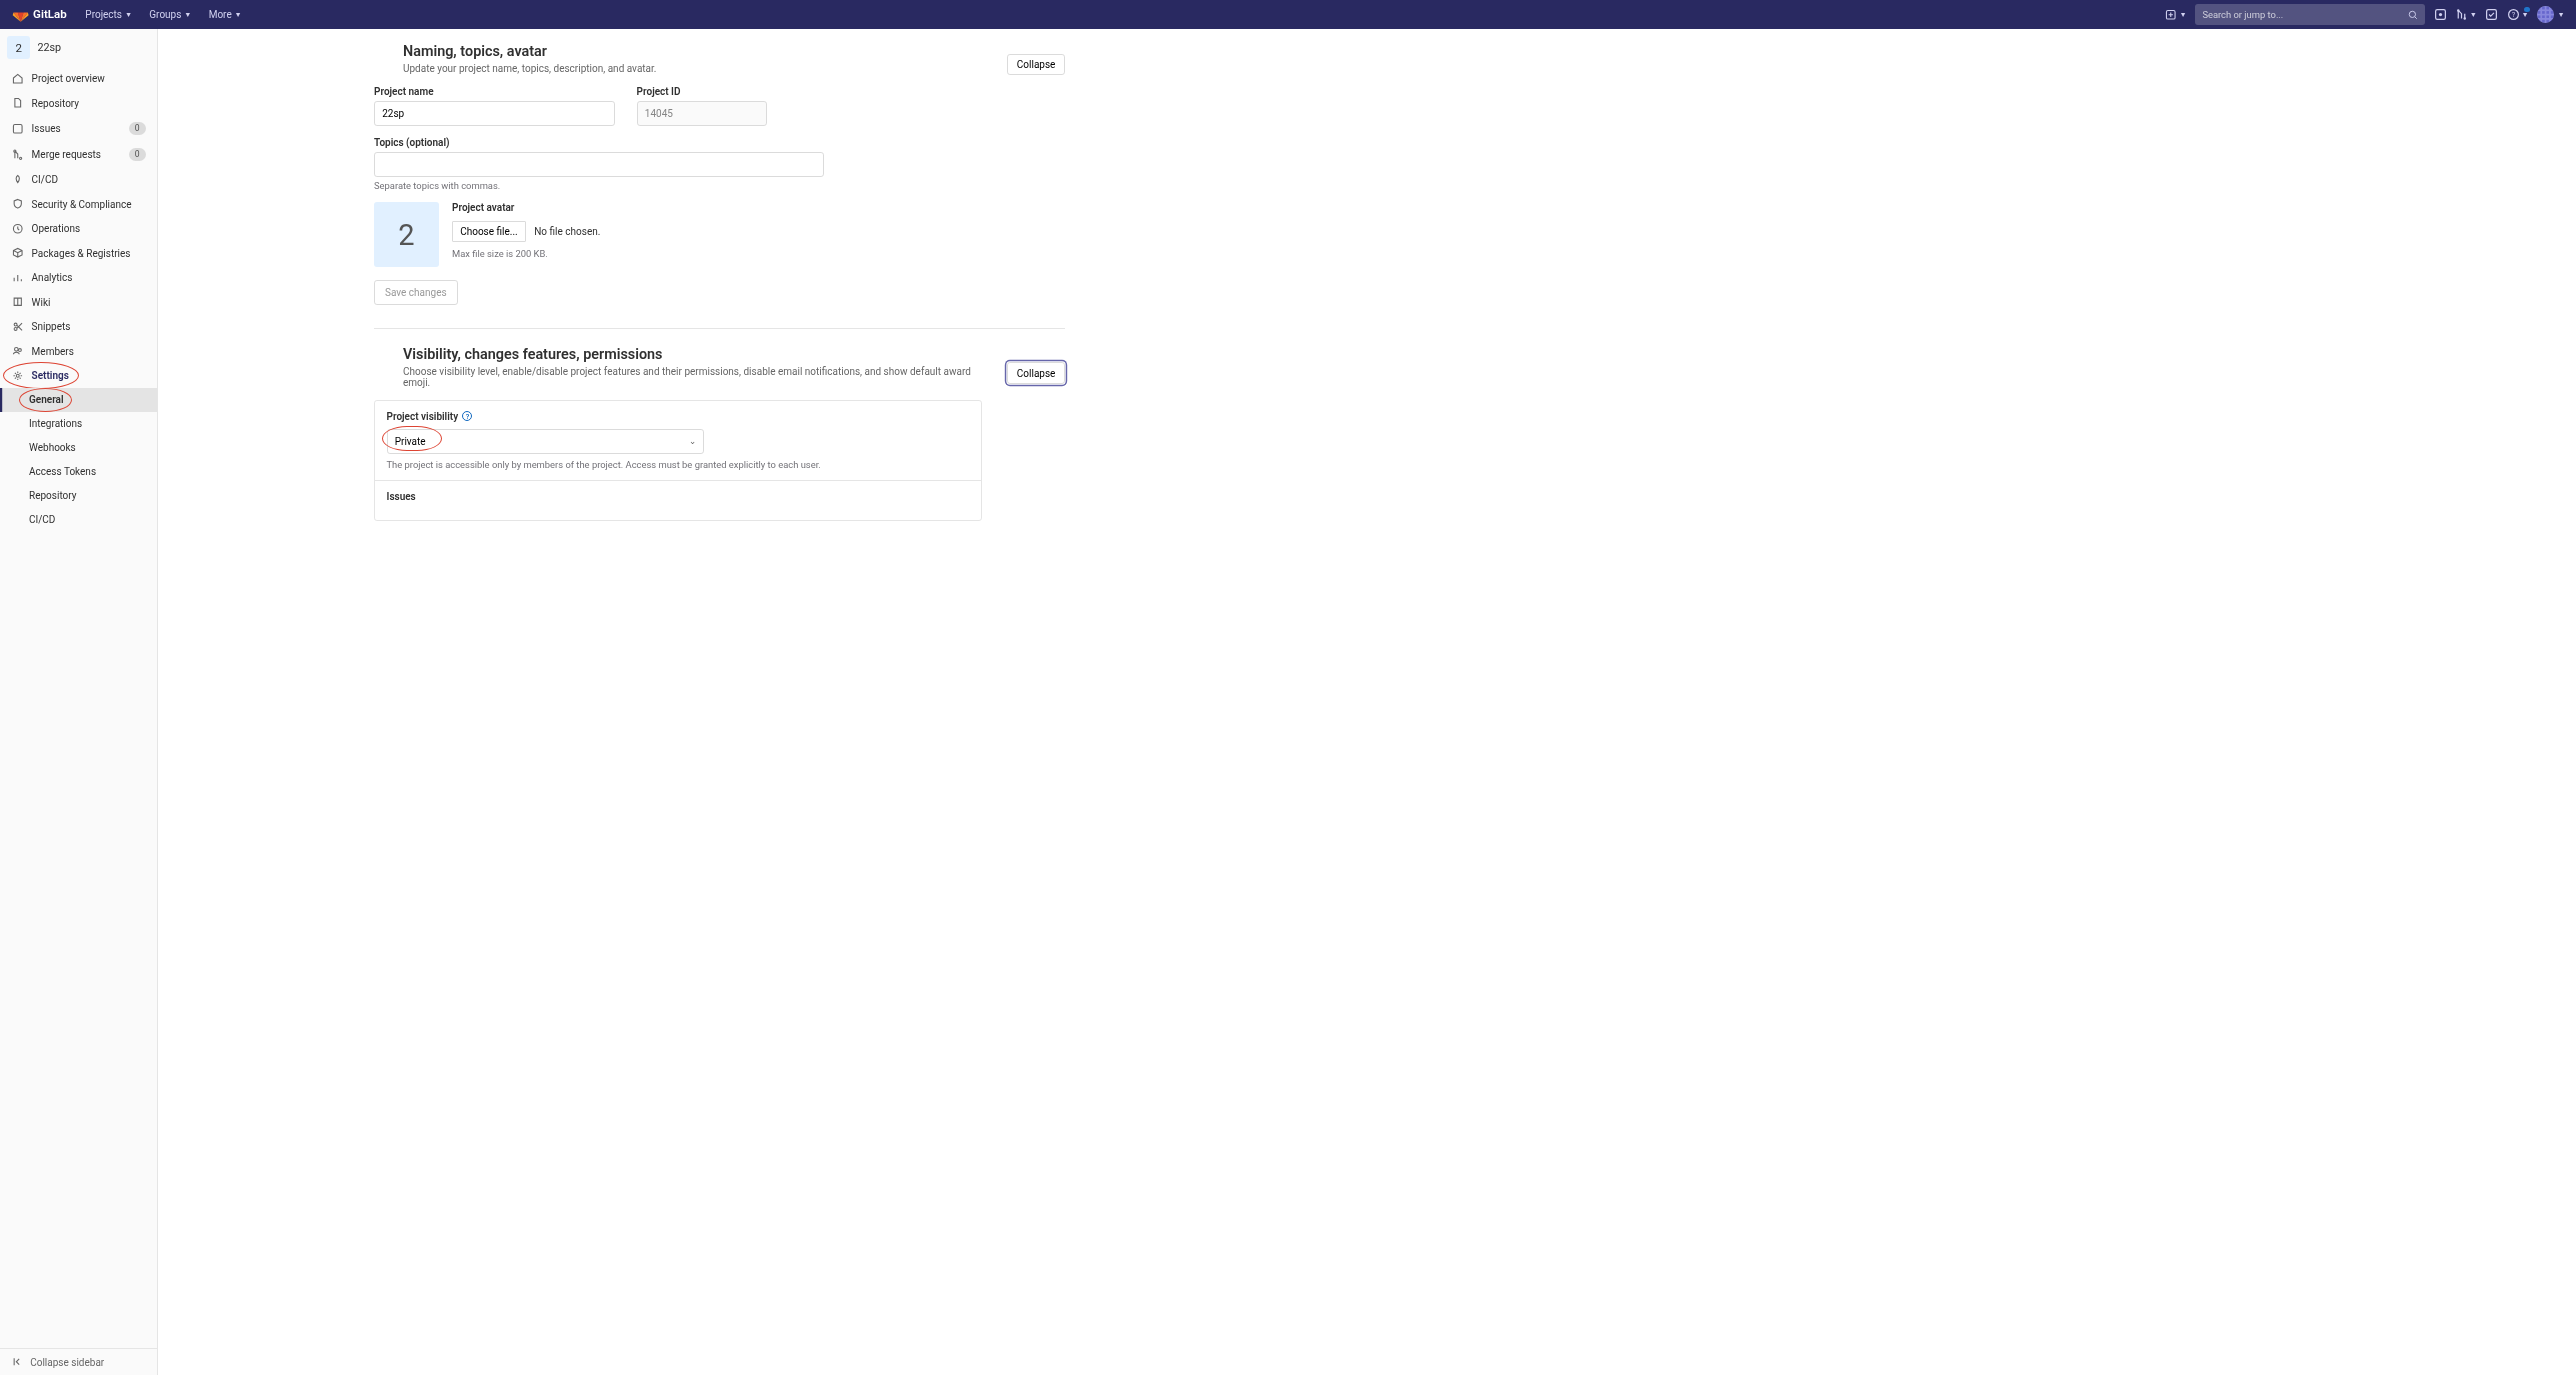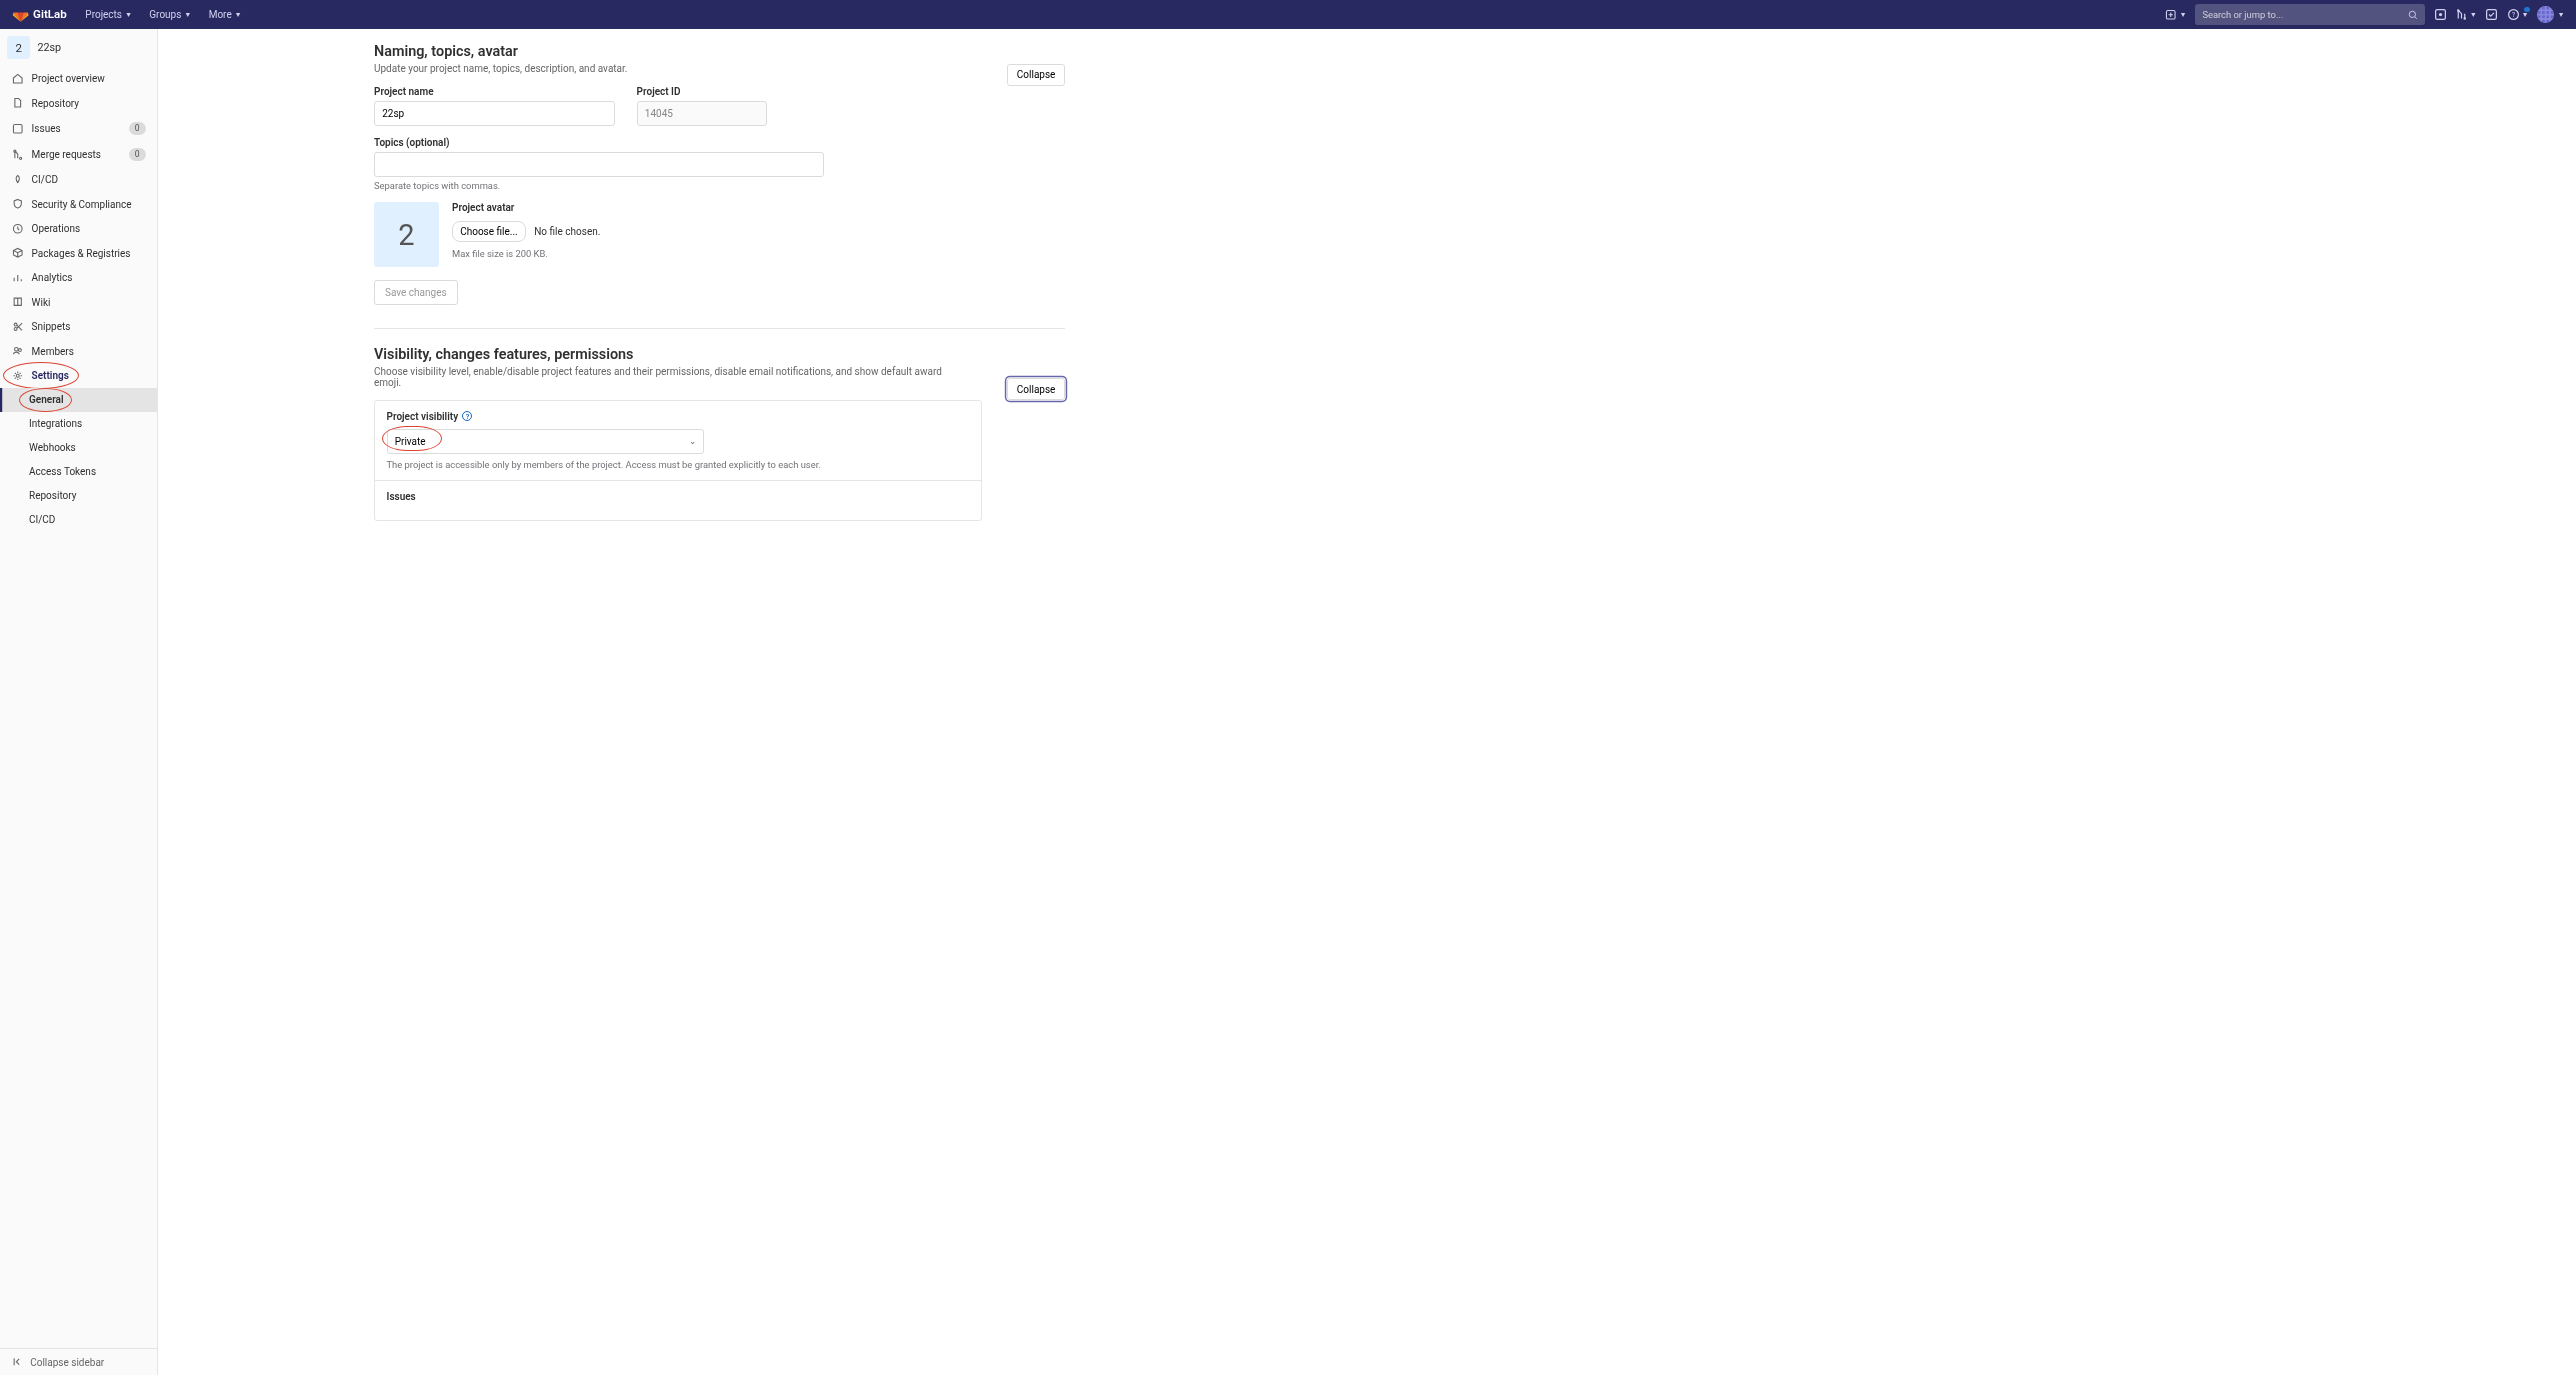--- a/index.html
+++ b/index.html
@@ -38,41 +38,41 @@
 .side-sub { padding-left: 29px !important; font-size:10px; }
 .circled { position:relative; }
 .circled::after { content:''; position:absolute; border:1.4px solid #d43; border-radius:50%; left:2.9px; right:calc(100% - 79px); top:-1.4px; bottom:-1.4px; }
 .side-sub.circled::after { left:18.7px; right:calc(100% - 72px); top:0; bottom:0; }
 .collapse-sidebar { border-top:0.7px solid #e5e5e5; padding:7.2px 11.5px; display:flex; align-items:center; gap:7.2px; color:#666; cursor:pointer; }
 
 
 .main { flex:1; overflow-y:auto; padding: 14.4px 14.4px 29px 216px; }
 .settings-block { max-width: 691px; }
 .section { padding: 0 0 17.3px 0; }
-.section-head { display:flex; align-items:flex-end; }
+.section-head { display:flex; align-items:center;margin-left:29px; }
 .section-title { font-size: 14.4px; font-weight:600; margin-bottom:2.9px; }
 .section-desc { color:#666; font-size:10px; margin-bottom:11.5px; }
 .collapse-btn { margin-left:auto; background:#fff; border:0.7px solid #dbdbdb; border-radius:2.9px; padding:4.3px 8.6px; font-size:10px; cursor:pointer; }
 .collapse-btn.focused { box-shadow: 0 0 0 0.7px #fff, 0 0 0 2.2px #6666aa; }
 hr.divider { border:none; border-top:0.7px solid #e5e5e5; margin: 5.8px 0 17.3px; }
 
 .form-row { display:flex; gap:21.6px; margin-bottom:11.5px; }
 .form-group { display:flex; flex-direction:column;justify-content:center; }
 .form-label { font-weight:600; margin-bottom:4.3px; font-size:10px; }
 .text-input { border:0.7px solid #dbdbdb; border-radius:2.9px; padding:5.8px 7.2px; font-size:10px; }
 .text-input[readonly] { background:#fafafa; color:#868686; }
 .help-text { color:#737278; font-size:9.4px; margin-top:2.9px; }
 
 .wide-input { width:450px; }
 .name-input { width:241px; }
 .id-input { width:130px; }
 
 .avatar-row { display:flex; gap:13px; align-items:flex-start; margin-top:5.8px; }
 .avatar-preview { width:65px; height:65px; background:#e1f0ff; display:flex; align-items:center; justify-content:center; font-size:29px; color:#555; border-radius:2.9px; }
-.file-btn { background:#fff; border:0.7px solid #dbdbdb; border-radius:8px; padding:4.3px 7.2px; font-size:10px; cursor:pointer; margin-right:5.8px; }
+.file-btn { background:#fff; border:0.7px solid #dbdbdb; border-radius:1px; padding:4.3px 7.2px; font-size:10px; cursor:pointer; margin-right:5.8px; }
 
 .save-btn { margin-top:13px; background:#fff; border:0.7px solid #dbdbdb; border-radius:2.9px; padding:5.8px 10px; font-size:10px; color:#999; cursor:not-allowed; }
 
 .perm-box { border:0.7px solid #e5e5e5; border-radius:2.9px; }
 .perm-row { padding:10px 11.5px; border-bottom:0.7px solid #e5e5e5; }
 .perm-row:last-child { border-bottom:none; }
 .perm-label { font-weight:600; display:flex; align-items:center; gap:4.3px; margin-bottom:7.2px; }
 .help-icon { width:10px; height:10px; border:1.1px solid #1068bf; border-radius:50%; color:#1068bf; font-size:7.2px; display:inline-flex; align-items:center; justify-content:center; }
 .select-wrap { position:relative; width:317px; }
 .select-wrap select { width:100%; border:0.7px solid #dbdbdb; border-radius:2.9px; padding:5.8px 7.2px; font-size:10px; appearance:none; background:#fff; }

